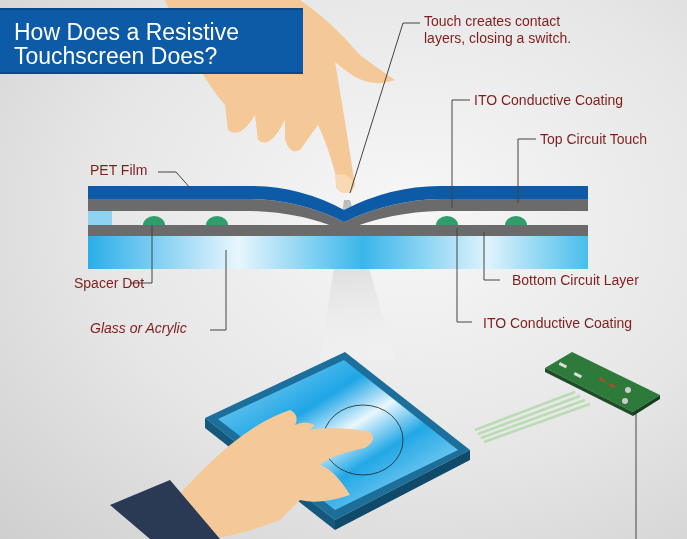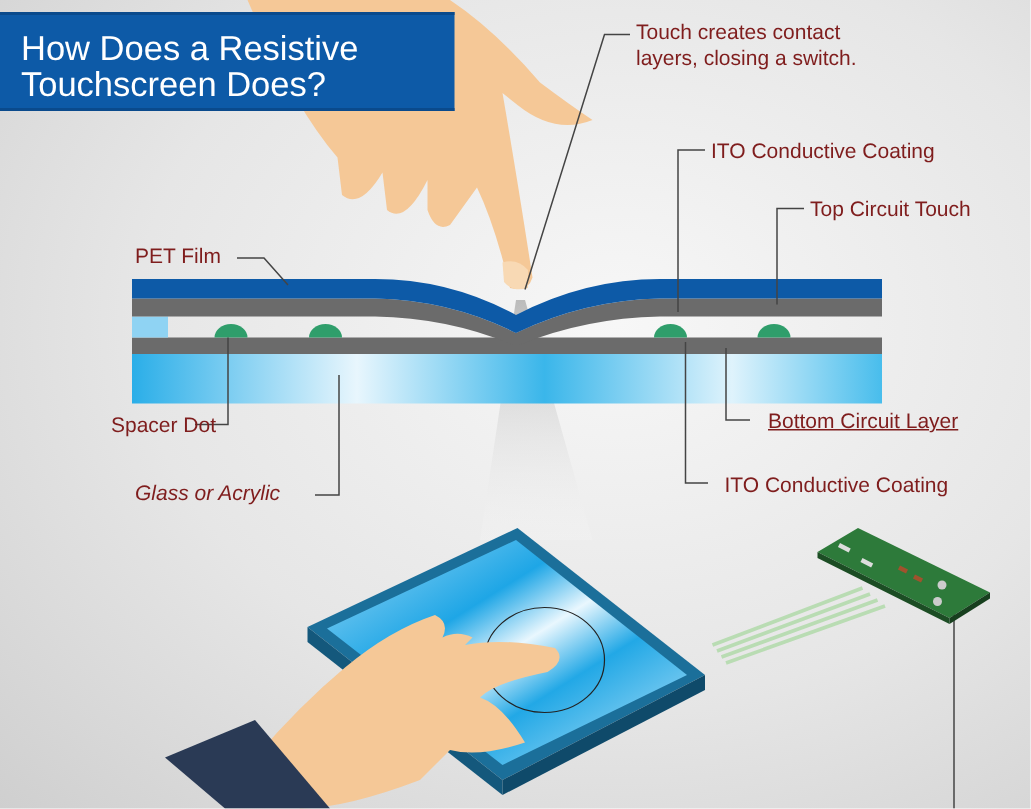--- a/index.html
+++ b/index.html
@@ -115,17 +115,17 @@
 </div>
 
 <div class="abs label" style="left:424px;top:13px;">
   <div>Touch creates contact</div>
   <div>layers, closing a switch.</div>
 </div>
 <div class="abs label" style="left:474px;top:92px;">ITO Conductive Coating</div>
 <div class="abs label" style="left:540px;top:131px;">Top Circuit Touch</div>
 <div class="abs label" style="left:90px;top:162px;">PET Film</div>
 <div class="abs label" style="left:26px;top:275px;margin-left:48px;">Spacer Dot</div>
-<div class="abs label" style="left:512px;top:272px;text-decoration:underline;">Bottom Circuit Layer</div>
+<div class="abs label" style="left:512px;top:272px;">Bottom Circuit Layer</div>
 <div class="abs label" style="left:90px;top:320px;text-align:center;font-style:italic;">
   <div>Glass or Acrylic</div>
 </div>
 <div class="abs label" style="left:483px;top:315px;">ITO Conductive Coating</div>
 
 </body></html>

